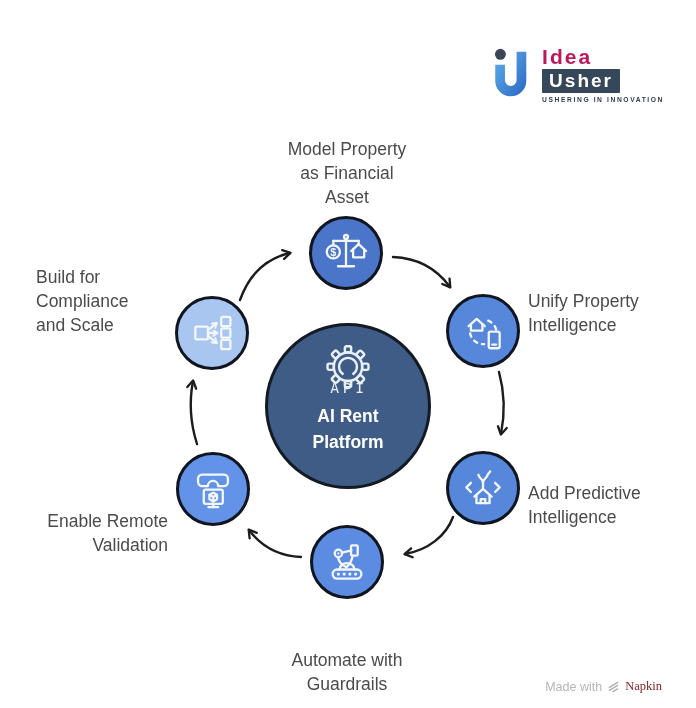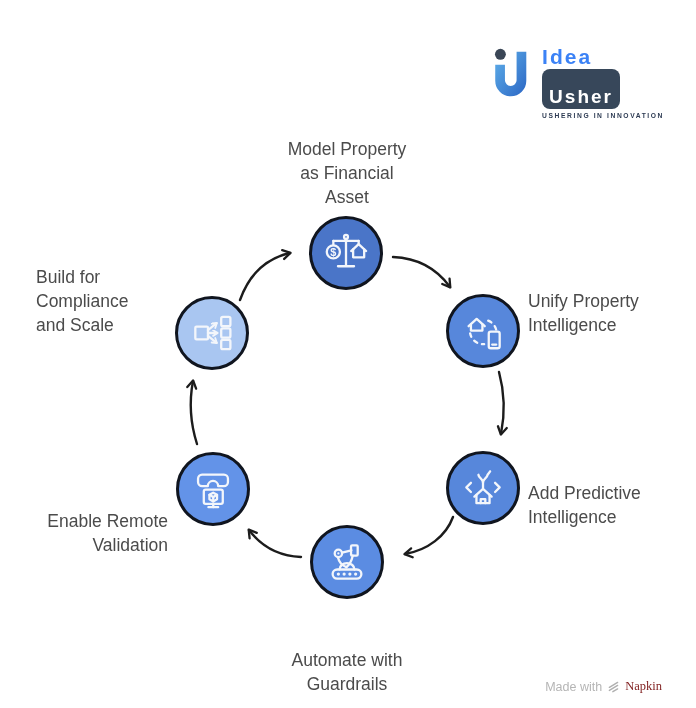--- a/index.html
+++ b/index.html
@@ -18,35 +18,35 @@
     position: absolute;
     top: 46px;
     right: 32px;
     display: flex;
     align-items: flex-start;
     gap: 6px;
   }
   .logo-mark { width: 44px; height: 58px; }
   .logo-text { display: flex; flex-direction: column; align-items: flex-start; }
   .logo-idea {
-    color: #3b82f6;
+    color: #be185d;
     font-size: 21px;
     font-weight: bold;
     letter-spacing: 2px;
     line-height: 22px;
   }
   .logo-usher-box {
     background: #37475a;
     color: #ffffff;
     font-size: 19px;
     font-weight: bold;
     letter-spacing: 2px;
     line-height: 23px;
-    padding: 16px 7px 1px 7px;
-    border-radius: 8px;
+    padding: 0 7px 1px 7px;
+    border-radius: 1px;
     margin-top: 1px;
   }
   .logo-tagline {
     color: #2c3a52;
     font-size: 6.7px;
     font-weight: bold;
     letter-spacing: 1.6px;
     margin-top: 3px;
     white-space: nowrap;
   }
@@ -163,20 +163,39 @@
     <g fill="none" stroke="#1c1c1c" stroke-width="2.4" stroke-linecap="round">
       <path d="M 240 300 C 250 272, 268 258, 290 253" marker-end="url(#ah)"></path>
       <path d="M 393 257 C 418 258, 437 269, 450 287" marker-end="url(#ah)"></path>
       <path d="M 499 372 C 505 394, 505 414, 501 434" marker-end="url(#ah)"></path>
       <path d="M 453 517 C 446 536, 428 550, 405 554" marker-end="url(#ah)"></path>
       <path d="M 301 557 C 278 556, 261 546, 249 530" marker-end="url(#ah)"></path>
       <path d="M 197 444 C 190 422, 189 402, 193 381" marker-end="url(#ah)"></path>
     </g>
   </svg>
 
+  <div class="center-circle" style="background-color: rgb(63, 92, 135);">
+    <svg width="84" height="58" viewBox="0 0 80 54">
+      <g fill="none" stroke="#e9eff7" stroke-width="2.3" stroke-linejoin="round">
+        <circle cx="40" cy="22" r="13.5"></circle>
+        <rect x="37" y="2.5" width="6" height="6" rx="1.5"></rect>
+        <rect x="37" y="2.5" width="6" height="6" rx="1.5" transform="rotate(45 40 22)"></rect>
+        <rect x="37" y="2.5" width="6" height="6" rx="1.5" transform="rotate(90 40 22)"></rect>
+        <rect x="37" y="2.5" width="6" height="6" rx="1.5" transform="rotate(135 40 22)"></rect>
+        <rect x="37" y="2.5" width="6" height="6" rx="1.5" transform="rotate(180 40 22)"></rect>
+        <rect x="37" y="2.5" width="6" height="6" rx="1.5" transform="rotate(225 40 22)"></rect>
+        <rect x="37" y="2.5" width="6" height="6" rx="1.5" transform="rotate(270 40 22)"></rect>
+        <rect x="37" y="2.5" width="6" height="6" rx="1.5" transform="rotate(315 40 22)"></rect>
+        <path d="M 35.75 29.4 A 8.5 8.5 0 1 1 44.25 29.4"></path>
+      </g>
+      <text x="41" y="47" text-anchor="middle" font-family="DejaVu Sans Mono, monospace" font-size="14" letter-spacing="3.5" fill="#e9eff7">API</text>
+    </svg>
+    <div class="center-title">AI Rent
+Platform</div>
+  </div>
 
   <div class="node-circle pos-top" style="background-color: rgb(74, 117, 200);">
     <svg width="46" height="46" viewBox="0 0 40 40">
       <g fill="none" stroke="#f3f6fb" stroke-width="2" stroke-linecap="round" stroke-linejoin="round">
         <line x1="20" y1="8" x2="20" y2="30.5"></line>
         <line x1="13" y1="31.5" x2="27" y2="31.5"></line>
         <circle cx="20" cy="6" r="1.7"></circle>
         <line x1="9" y1="9.5" x2="31" y2="9.5"></line>
         <line x1="9" y1="9.5" x2="9" y2="13.2"></line>
         <circle cx="9" cy="19" r="5.7"></circle>

